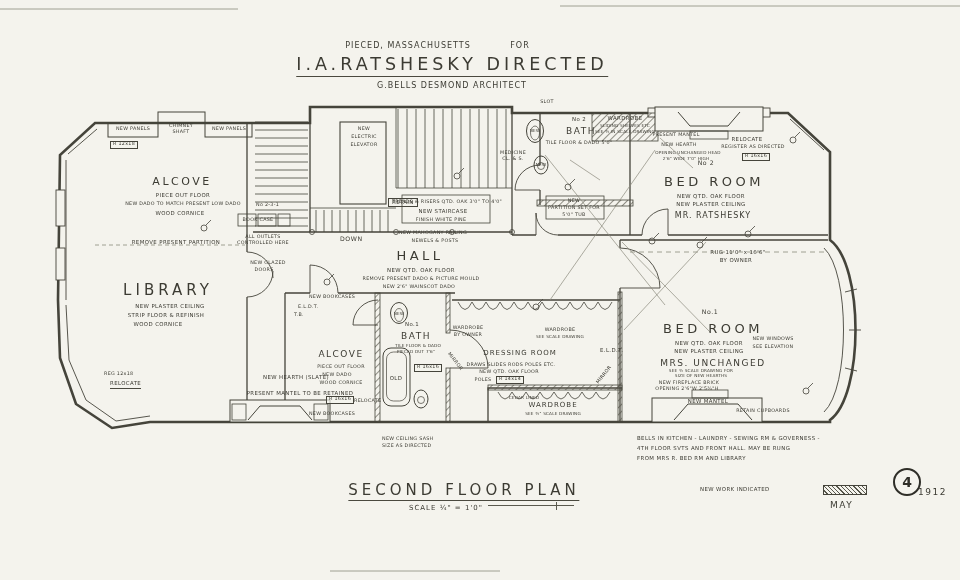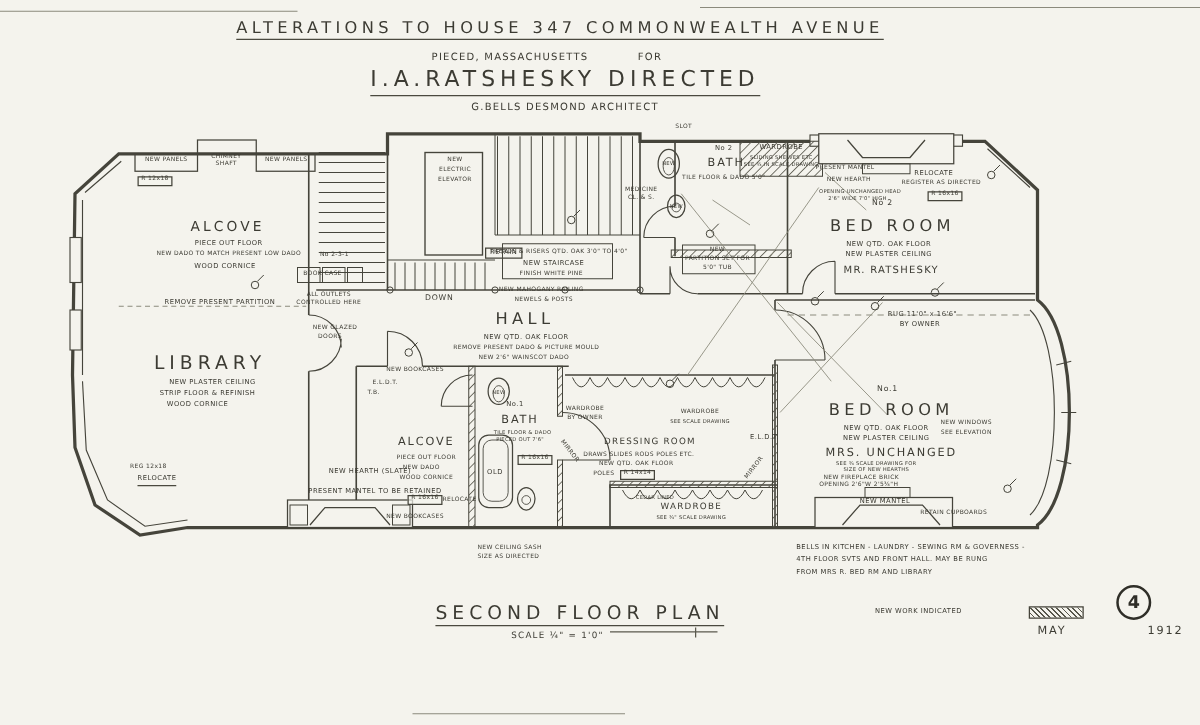--- a/index.html
+++ b/index.html
@@ -206,21 +206,20 @@
           <circle cx="793" cy="140" r="3"></circle>
           <path d="M795,137 L800,132"></path>
         </g>
       <g>
           <circle cx="806" cy="391" r="3"></circle>
           <path d="M808,388 L813,383"></path>
         </g>
     </g>
   </svg>
 
-  <span class="lbl z8 ul" style="left:448px;top:16px">ALTERATIONS TO HOUSE 347 COMMONWEALTH AVENUE</span>
   <span class="lbl z5" style="left:408px;top:42px">PIECED, MASSACHUSETTS</span>
   <span class="lbl z5" style="left:520px;top:42px">FOR</span>
   <span class="lbl z10 ul" style="left:452px;top:56px">I.A.RATSHESKY  DIRECTED</span>
   <span class="lbl z5" style="left:452px;top:82px">G.BELLS DESMOND ARCHITECT</span>
 
   <span class="lbl z1" style="left:133px;top:127px">NEW PANELS</span>
   <span class="lbl z1" style="left:181px;top:124px">CHIMNEY</span>
   <span class="lbl z1" style="left:181px;top:130px">SHAFT</span>
   <span class="lbl z1" style="left:229px;top:127px">NEW PANELS</span>
   <span class="lbl la z1 reg" style="left:110px;top:141px">R 12x18</span>
@@ -354,15 +353,15 @@
   <span class="lbl la z2" style="left:637px;top:446px">4TH FLOOR SVTS AND FRONT HALL.     MAY BE RUNG</span>
   <span class="lbl la z2" style="left:637px;top:456px">FROM MRS R. BED RM AND LIBRARY</span>
 
   <span class="lbl la z2" style="left:700px;top:487px">NEW WORK INDICATED</span>
   <div class="swatch" style="left:823px;top:485px"></div>
 
   <div class="sheet-num" style="left:893px;top:468px">
     <span>4</span>
   </div>
   <span class="lbl la z6" style="left:830px;top:501px">MAY</span>
-  <span class="lbl la z6" style="left:918px;top:501px">1912</span>
+  <span class="lbl la z6" style="left:918px;top:488px">1912</span>
 
 </div>
 
 </body></html>

